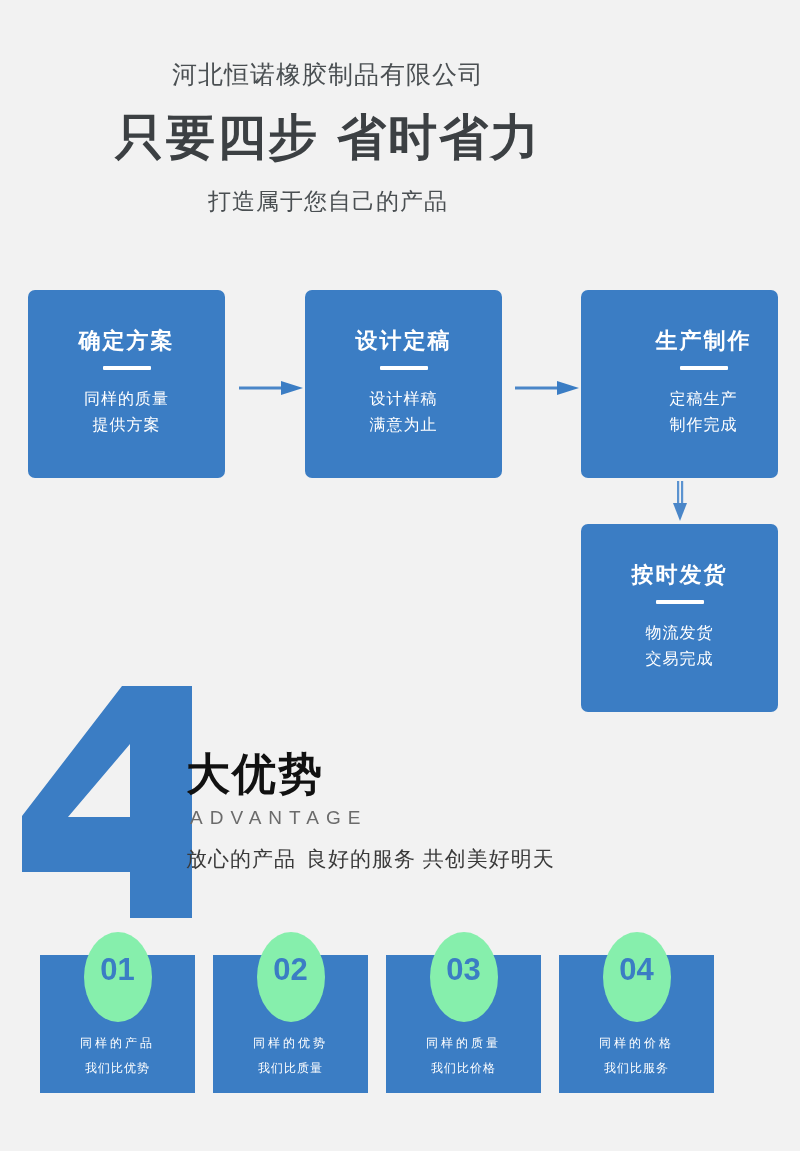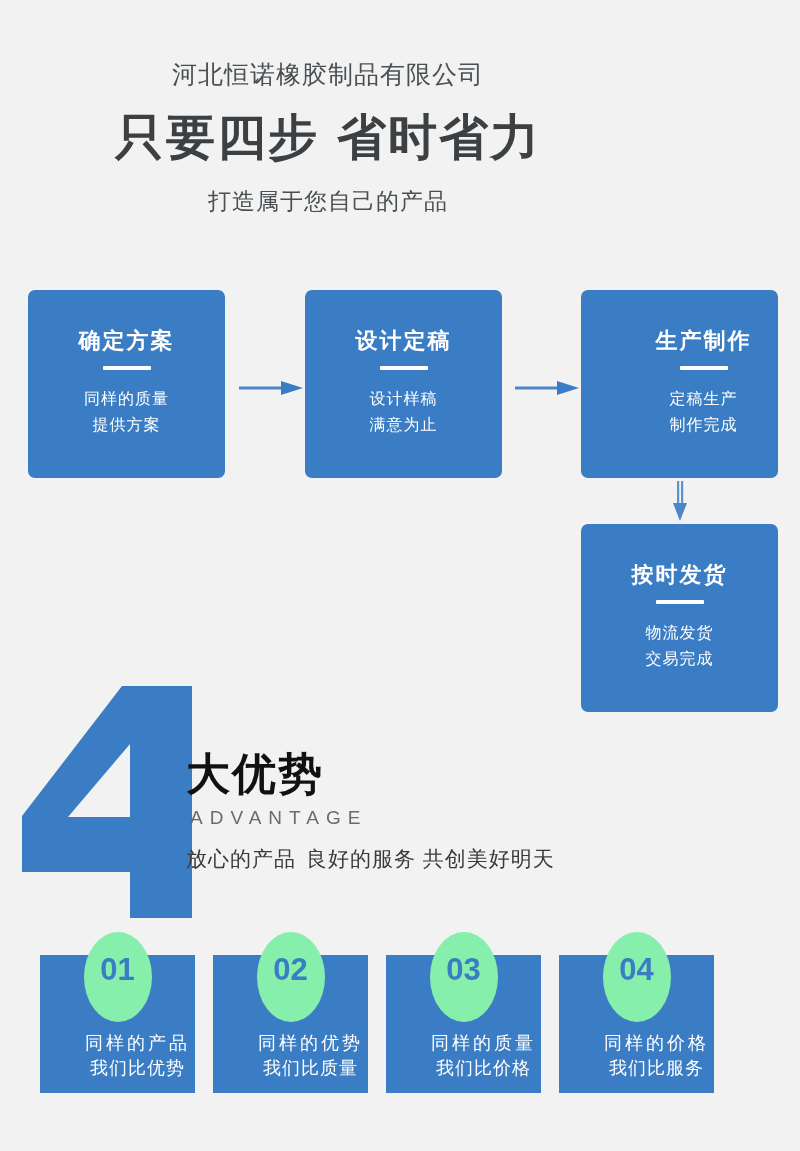--- a/index.html
+++ b/index.html
@@ -218,25 +218,24 @@
     line-height: 1;
     position: relative;
     top: -8px;
   }
   .card-text {
     position: absolute;
     left: 0;
     top: 76px;
     width: 155px;
     text-align: center;
-    font-size: 18px;
+    font-size: 12px;
     font-weight: 500;
     color: #ffffff;
     line-height: 25px;
-    margin-left: 20px;
   }
   .card-text .l1 { letter-spacing: 3px; }
   .card-text .l2 { letter-spacing: 1px; }
 </style>
 </head>
 <body>
 
 <div class="page">
 
   <div class="header">

